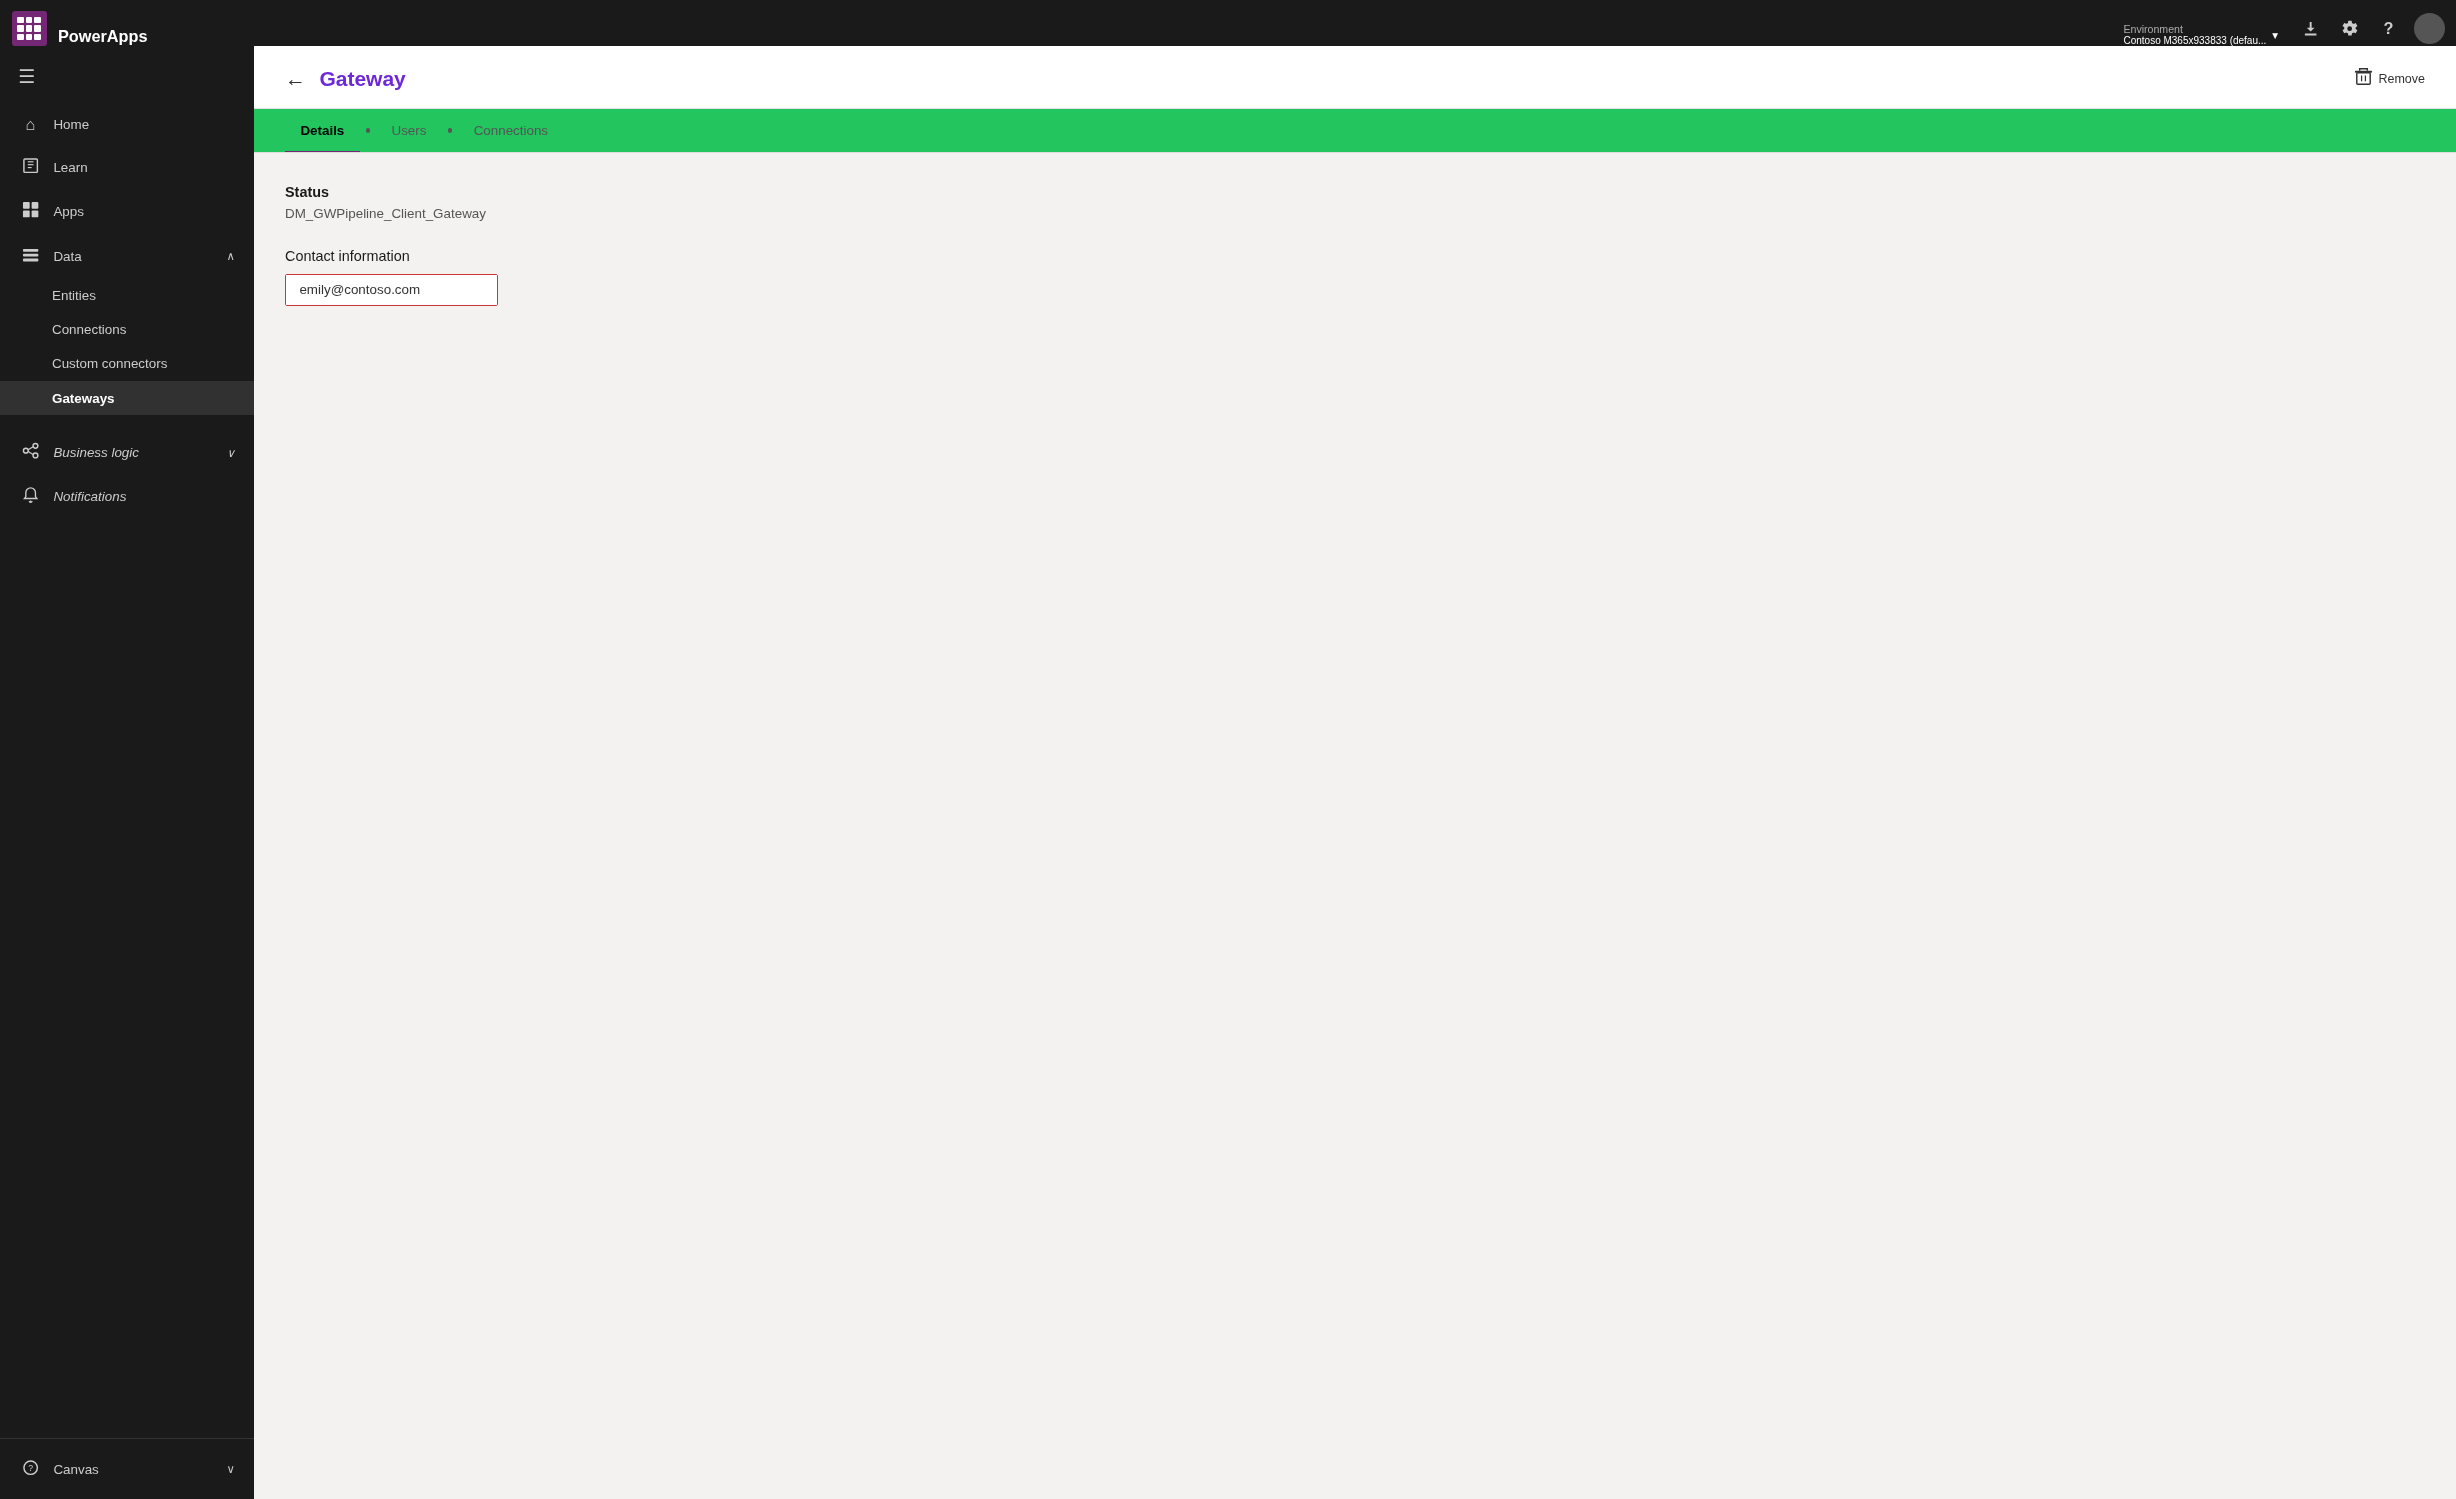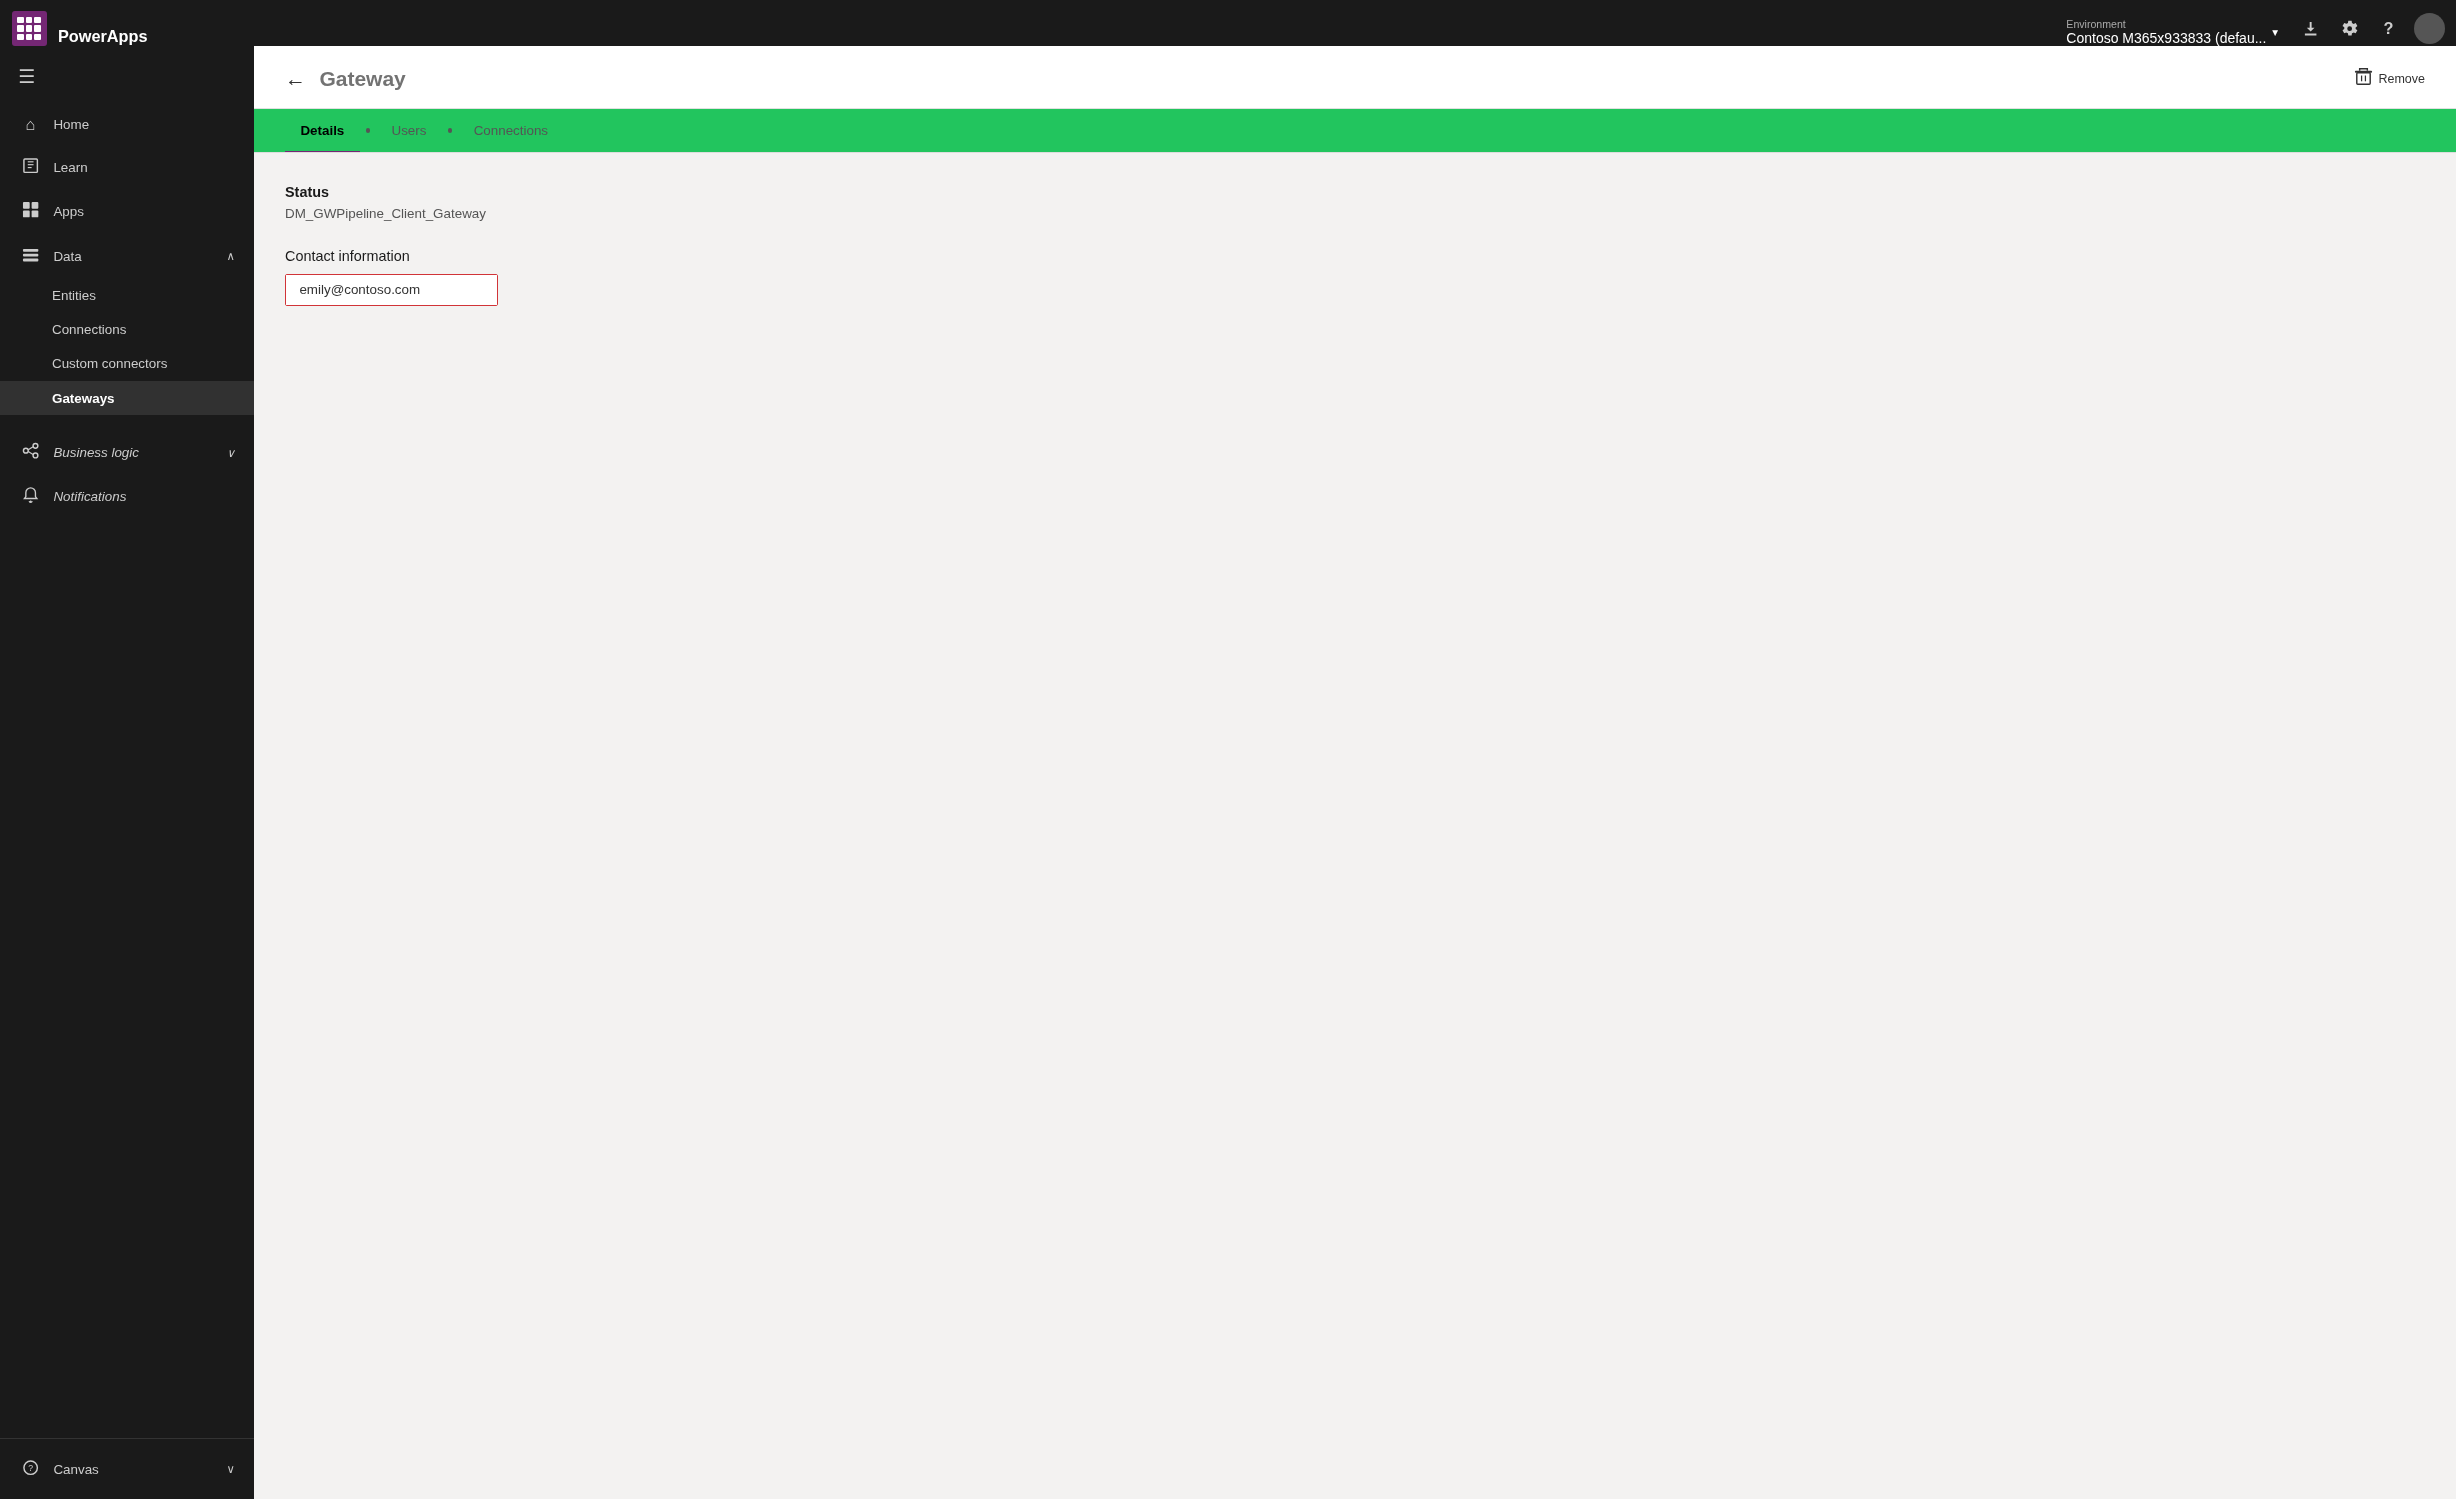--- a/index.html
+++ b/index.html
@@ -30,21 +30,21 @@
     .waffle-dot { background: #fff; border-radius: 1px; }
     .topbar-logo {
       font-size: 16.3px; font-weight: 600; color: #fff;
       margin-right: auto;
     }
     .env-selector {
       display: flex; align-items: center; gap: 5.8px;
       color: #fff; font-size: 11.5px; cursor: pointer; margin-right: 15.4px;
     }
     .env-selector .env-label { color: #aaa; font-size: 10.6px; }
-    .env-selector .env-name { color: #fff; font-size: 14px; }
+    .env-selector .env-name { color: #fff; font-size: 10px; }
     .topbar-icons {
       display: flex; align-items: center; gap: 3.8px;
     }
     .topbar-icon-btn {
       width: 35px; height: 35px;
       display: flex; align-items: center; justify-content: center;
       color: #ccc; font-size: 17.3px; cursor: pointer; border-radius: 2.9px;
     }
     .avatar {
       width: 31px; height: 31px; border-radius: 50%; background: #555;
@@ -113,21 +113,21 @@
       border-bottom: 1px solid #e0e0e0;
       flex-shrink: 0;
     }
     .page-header-left {
       display: flex; align-items: center; gap: 13.4px;
     }
     .back-btn {
       font-size: 21px; cursor: pointer; color: #333;
     }
     .page-title {
-      font-size: 21px; font-weight: 600; color: #737373;
+      font-size: 21px; font-weight: 600; color: #6d28d9;
     }
     .remove-btn {
       display: flex; flex-direction: row; align-items: center; gap: 3.8px;
       cursor: pointer; color: #333; font-size: 12.5px;
     }
     .trash-icon { font-size: 21px; }
 
     
     .tab-bar {
       display: flex; align-items: center; gap: 0;

